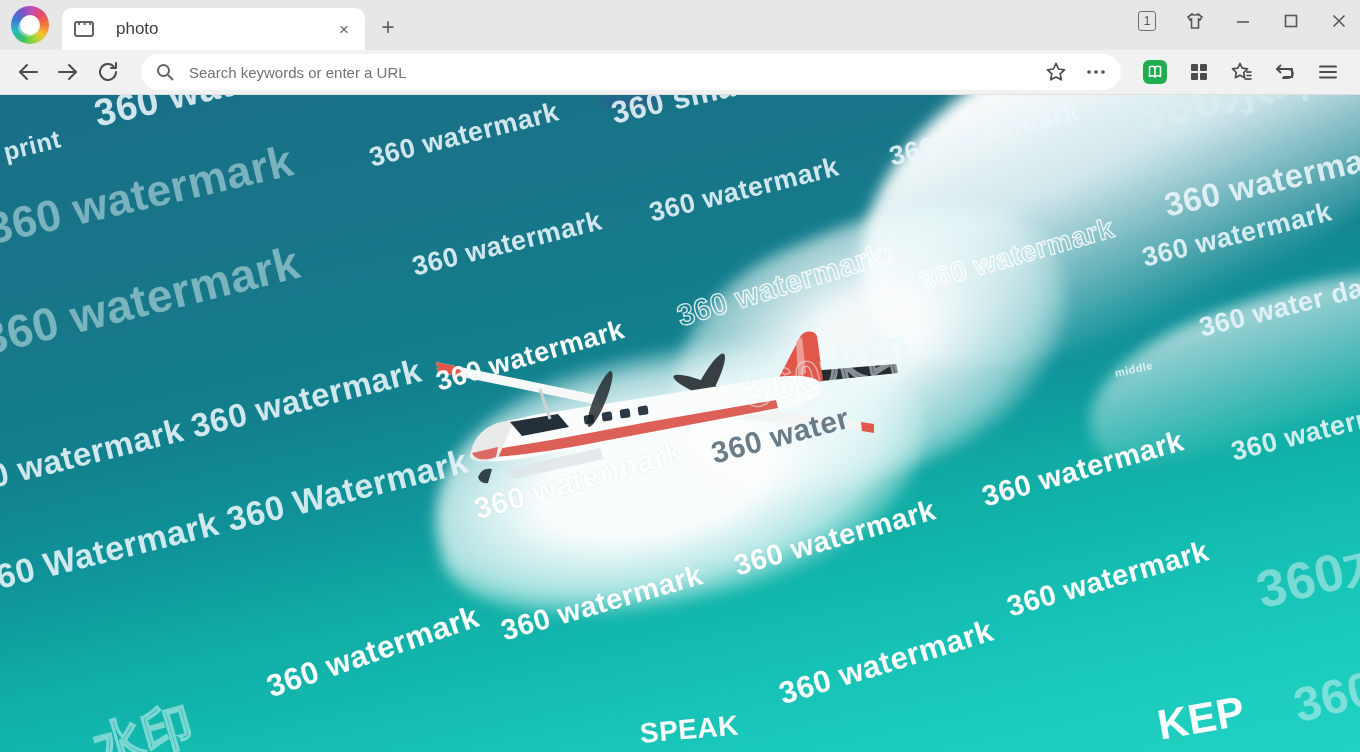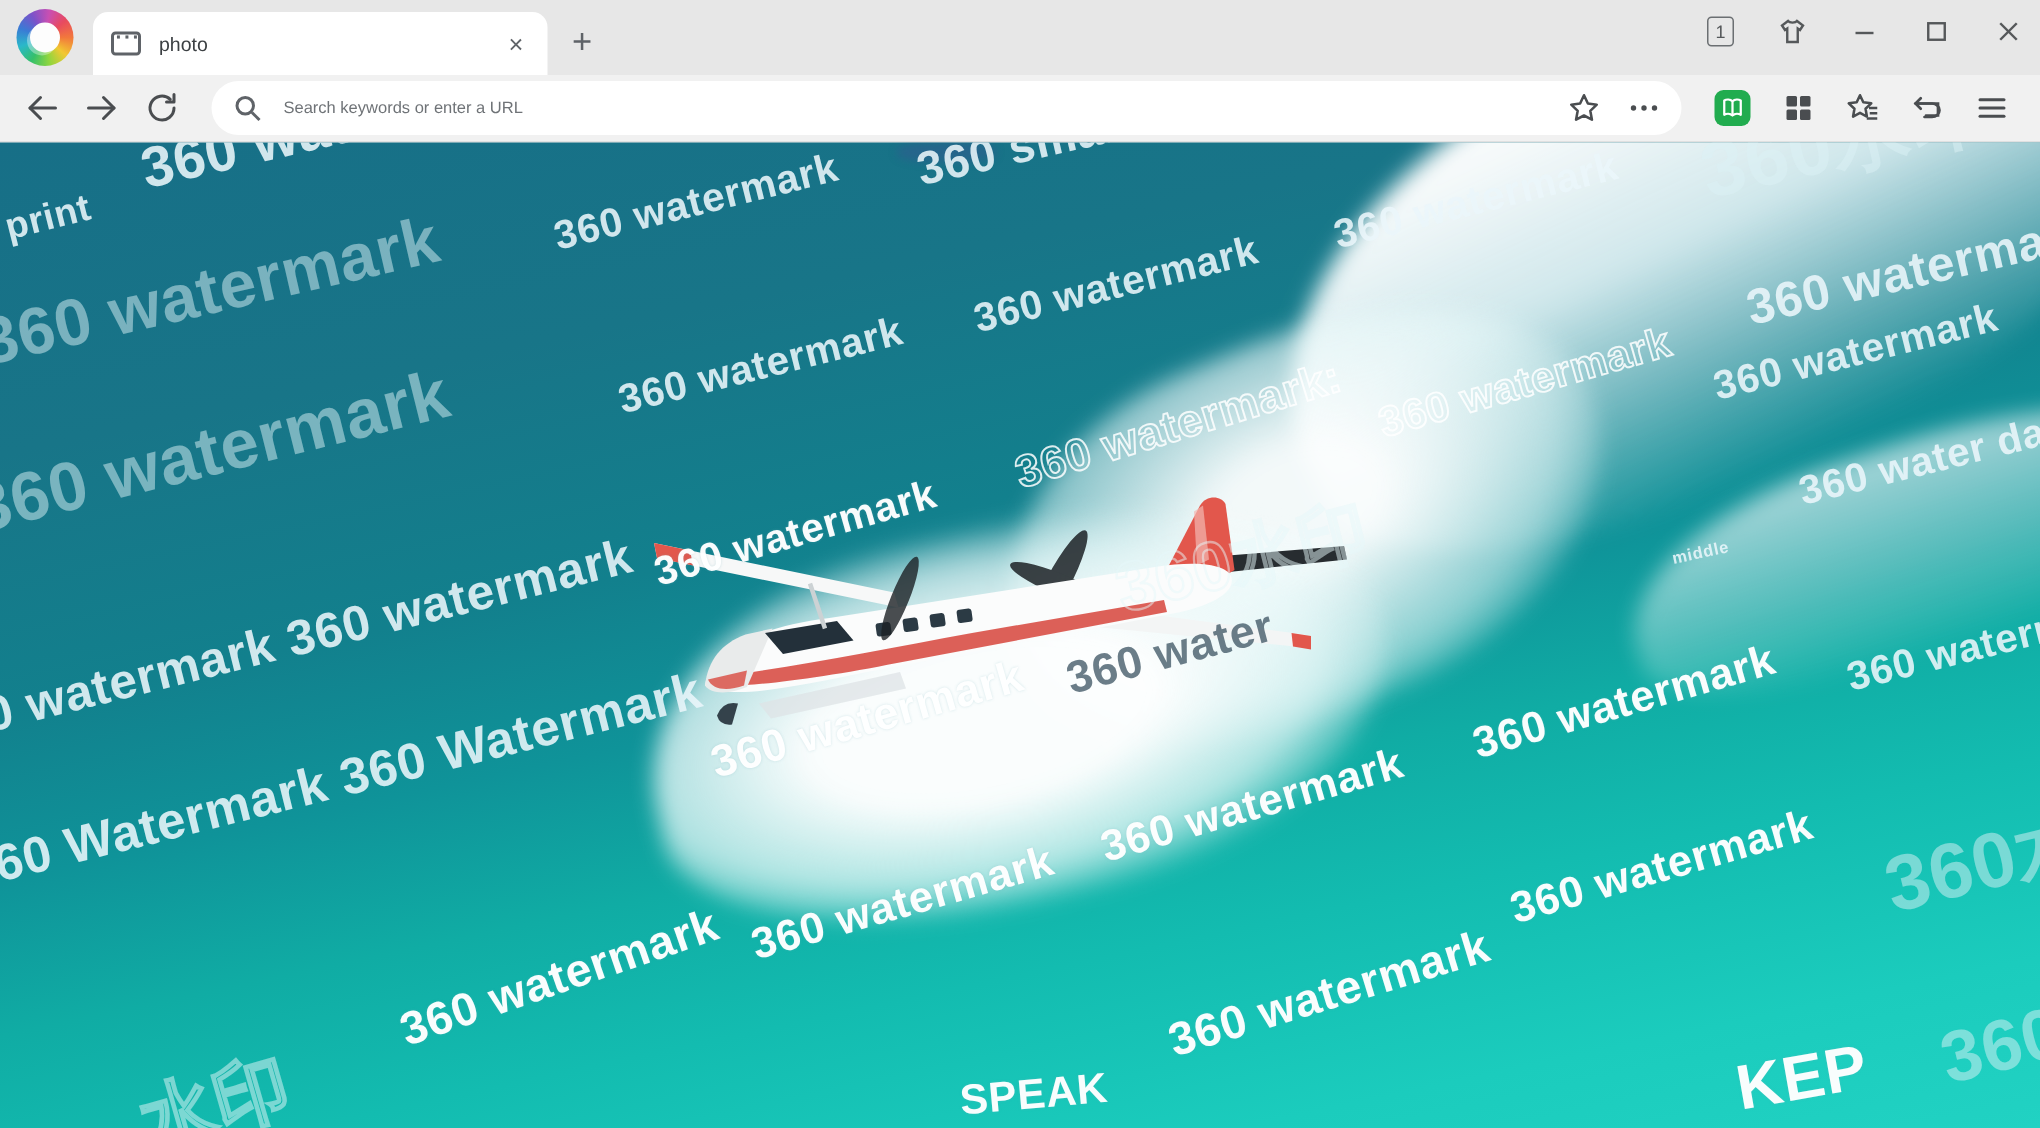--- a/index.html
+++ b/index.html
@@ -8,37 +8,37 @@
   
   .titlebar { position:absolute; left:0; top:0; width:1360px; height:50px; background:#e7e7e7; }
   .logo { position:absolute; left:11px; top:6px; width:38px; height:38px; border-radius:50%;
           background:conic-gradient(from 210deg, #35c06b, #2bb8c9, #3a7bd5, #7b52c9, #c94fb2, #e84a5f, #f2783c, #f2c832, #8fd63f, #35c06b); }
   .logo::after { content:""; position:absolute; left:9px; top:9px; width:20px; height:20px; border-radius:50%; background:#fdfdfd;
                  box-shadow: -2px 2px 0 rgba(255,255,255,.35); }
   .tab { position:absolute; left:62px; top:8px; width:303px; height:42px; background:#ffffff; border-radius:10px 10px 0 0;
          display:flex; align-items:center; padding:0 12px; }
   .favicon { width:20px; height:16px; border:2px solid #5f6368; border-radius:3px; position:relative; flex:none; }
   .favicon::after { content:"···"; position:absolute; left:1px; top:-7px; font-size:14px; letter-spacing:1px; color:#5f6368; font-weight:bold; }
-  .tab-title { margin-left:12px; font-size:13px; color:#3c4043; flex:1 1 auto; white-space:nowrap; overflow:hidden; }
+  .tab-title { margin-left:22px; font-size:17px; color:#3c4043; flex:1 1 auto; white-space:nowrap; overflow:hidden; }
   .tab-close { flex:none; font-size:17px; color:#5f6368; line-height:1; cursor:pointer; padding:2px 4px; }
   .newtab { position:absolute; left:374px; top:14px; width:28px; height:28px; font-size:23px; color:#5f6368; text-align:center; line-height:26px; cursor:pointer; }
 
   .wincontrols { position:absolute; right:12px; top:8px; display:flex; align-items:center; gap:30px; height:26px; }
   .winbadge { width:18px; height:20px; border:1.5px solid #6b6f72; border-radius:3px; font-size:12px; color:#55585a; text-align:center; line-height:18px; }
   .wc-icon { width:18px; height:18px; position:relative; color:#55585a; }
   .wc-icon svg { width:18px; height:18px; display:block; stroke:#55585a; fill:none; stroke-width:1.6; }
 
   
   .toolbar { position:absolute; left:0; top:50px; width:1360px; height:45px; background:#f1f1f1; border-bottom:1px solid #e0e0e0;
              display:flex; align-items:center; }
   .nav-ic { width:24px; height:24px; margin-left:16px; flex:none; }
   .nav-ic svg { width:24px; height:24px; display:block; stroke:#4a4d50; fill:none; stroke-width:2; stroke-linecap:round; stroke-linejoin:round; }
   .omnibox { margin-left:21px; width:980px; height:36px; background:#ffffff; border-radius:18px; display:flex; align-items:center; padding:0 14px; }
   .omnibox .search-glyph svg { width:20px; height:20px; display:block; stroke:#5f6368; fill:none; stroke-width:2; }
-  .omnibox input { border:none; outline:none; flex:1 1 auto; margin-left:14px; font-size:11px; color:#333; background:transparent; font-family:"Liberation Sans",sans-serif; }
+  .omnibox input { border:none; outline:none; flex:1 1 auto; margin-left:14px; font-size:15px; color:#333; background:transparent; font-family:"Liberation Sans",sans-serif; }
   .omnibox input::placeholder { color:#6f7377; }
   .omni-right { display:flex; align-items:center; gap:18px; flex:none; }
   .tb-right { display:flex; align-items:center; gap:21px; margin-left:22px; }
   .tb-ic { width:22px; height:22px; }
   .tb-ic svg { width:22px; height:22px; display:block; }
   .book-ic { width:24px; height:24px; background:#21ac4f; border-radius:6px; display:flex; align-items:center; justify-content:center; }
 
   
   .photo { position:absolute; left:0; top:95px; width:1360px; height:657px; overflow:hidden;
            background:linear-gradient(168deg, #176f87 0%, #187588 22%, #12808d 40%, #0f9399 52%, #10aca4 63%, #13bcb0 74%, #1bccbd 88%, #21d2c3 100%); }

